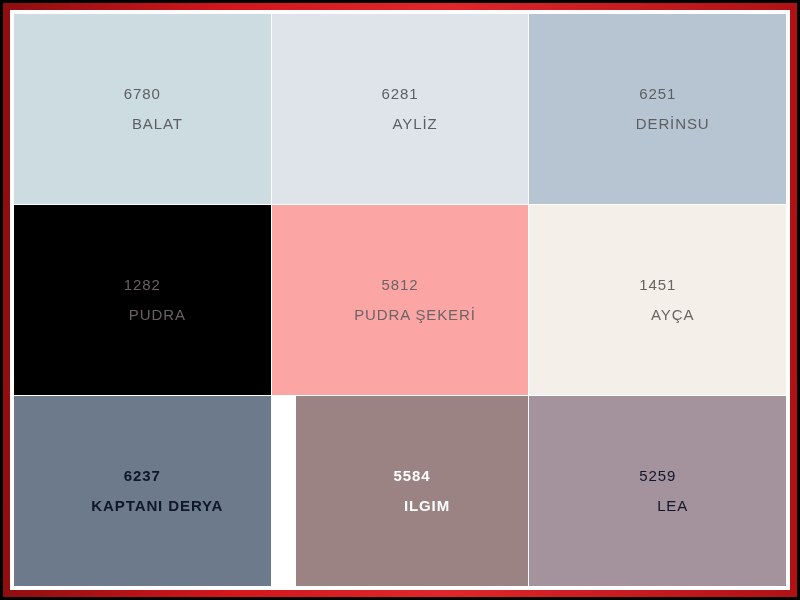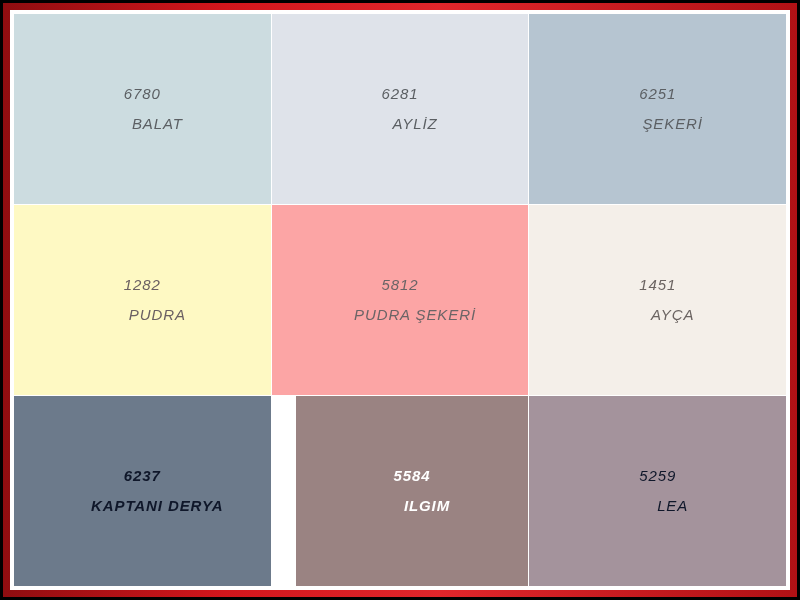--- a/index.html
+++ b/index.html
@@ -45,21 +45,20 @@
   
   #swatch-grid {
     width: 100%;
     height: 100%;
     box-sizing: border-box;
     display: grid;
     grid-template-columns: 1fr 1fr 1fr;
     grid-template-rows: 1fr 1fr 1fr;
     gap: 1px;
     background: #ffffff;
-    font-style: italic;
   }
 
   .swatch {
     position: relative;
     display: flex;
     flex-direction: column;
     align-items: center;
     justify-content: center;
     box-sizing: border-box;
     overflow: hidden;
@@ -103,23 +102,23 @@
           <div class="swatch label-dark" style="background: rgb(204, 220, 224);">
             <div class="swatch-code" style="color: rgb(91, 95, 99);">6780</div>
             <div class="swatch-name" style="color: rgb(91, 95, 99);">BALAT</div>
           </div>
           <div class="swatch label-dark" style="background: rgb(223, 227, 234);">
             <div class="swatch-code" style="color: rgb(91, 95, 99);">6281</div>
             <div class="swatch-name" style="color: rgb(91, 95, 99);">AYLİZ</div>
           </div>
           <div class="swatch label-dark" style="background: rgb(182, 197, 209);">
             <div class="swatch-code" style="color: rgb(91, 95, 99);">6251</div>
-            <div class="swatch-name" style="color: rgb(91, 95, 99);">ŞEKERİ</div>
+            <div class="swatch-name" style="color: rgb(91, 95, 99);">DERİNSU</div>
           </div>
-          <div class="swatch label-dark" style="background: #fef9c3;">
+          <div class="swatch label-dark" style="background: #000000;">
             <div class="swatch-code" style="color: rgb(107, 96, 98);">1282</div>
             <div class="swatch-name" style="color: rgb(107, 96, 98);">PUDRA</div>
           </div>
           <div class="swatch label-dark" style="background: #fca5a5; justify-content: center;">
             <div class="swatch-code" style="color: rgb(107, 100, 102);">5812</div>
             <div class="swatch-name" style="color: rgb(107, 100, 102);">PUDRA ŞEKERİ</div>
           </div>
           <div class="swatch label-dark" style="background: rgb(244, 239, 233);">
             <div class="swatch-code" style="color: rgb(107, 100, 98);">1451</div>
             <div class="swatch-name" style="color: rgb(107, 100, 98);">AYÇA</div>

